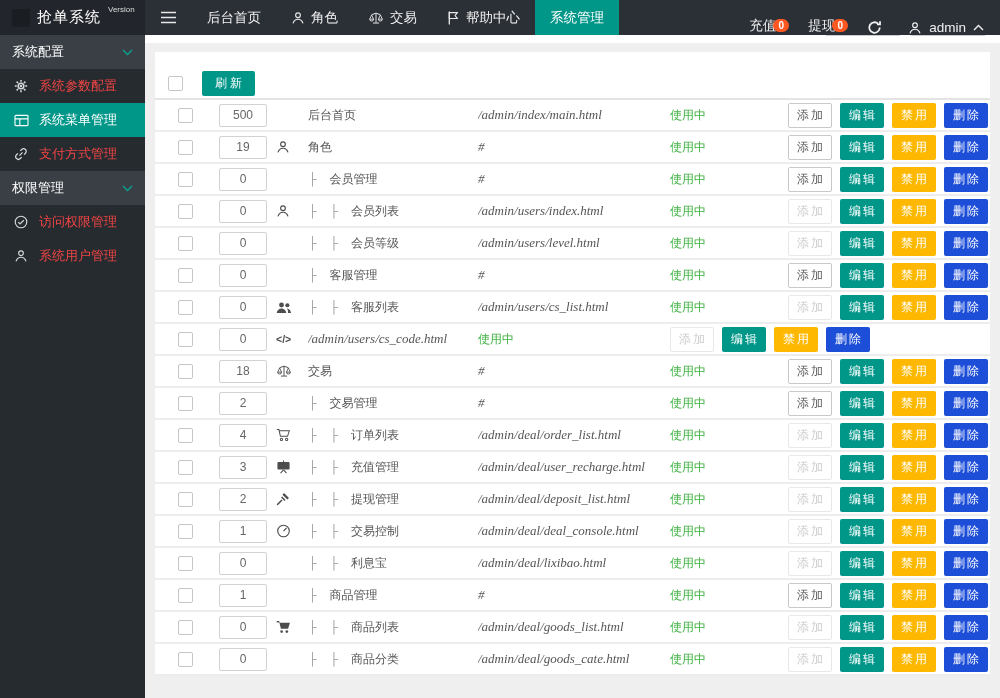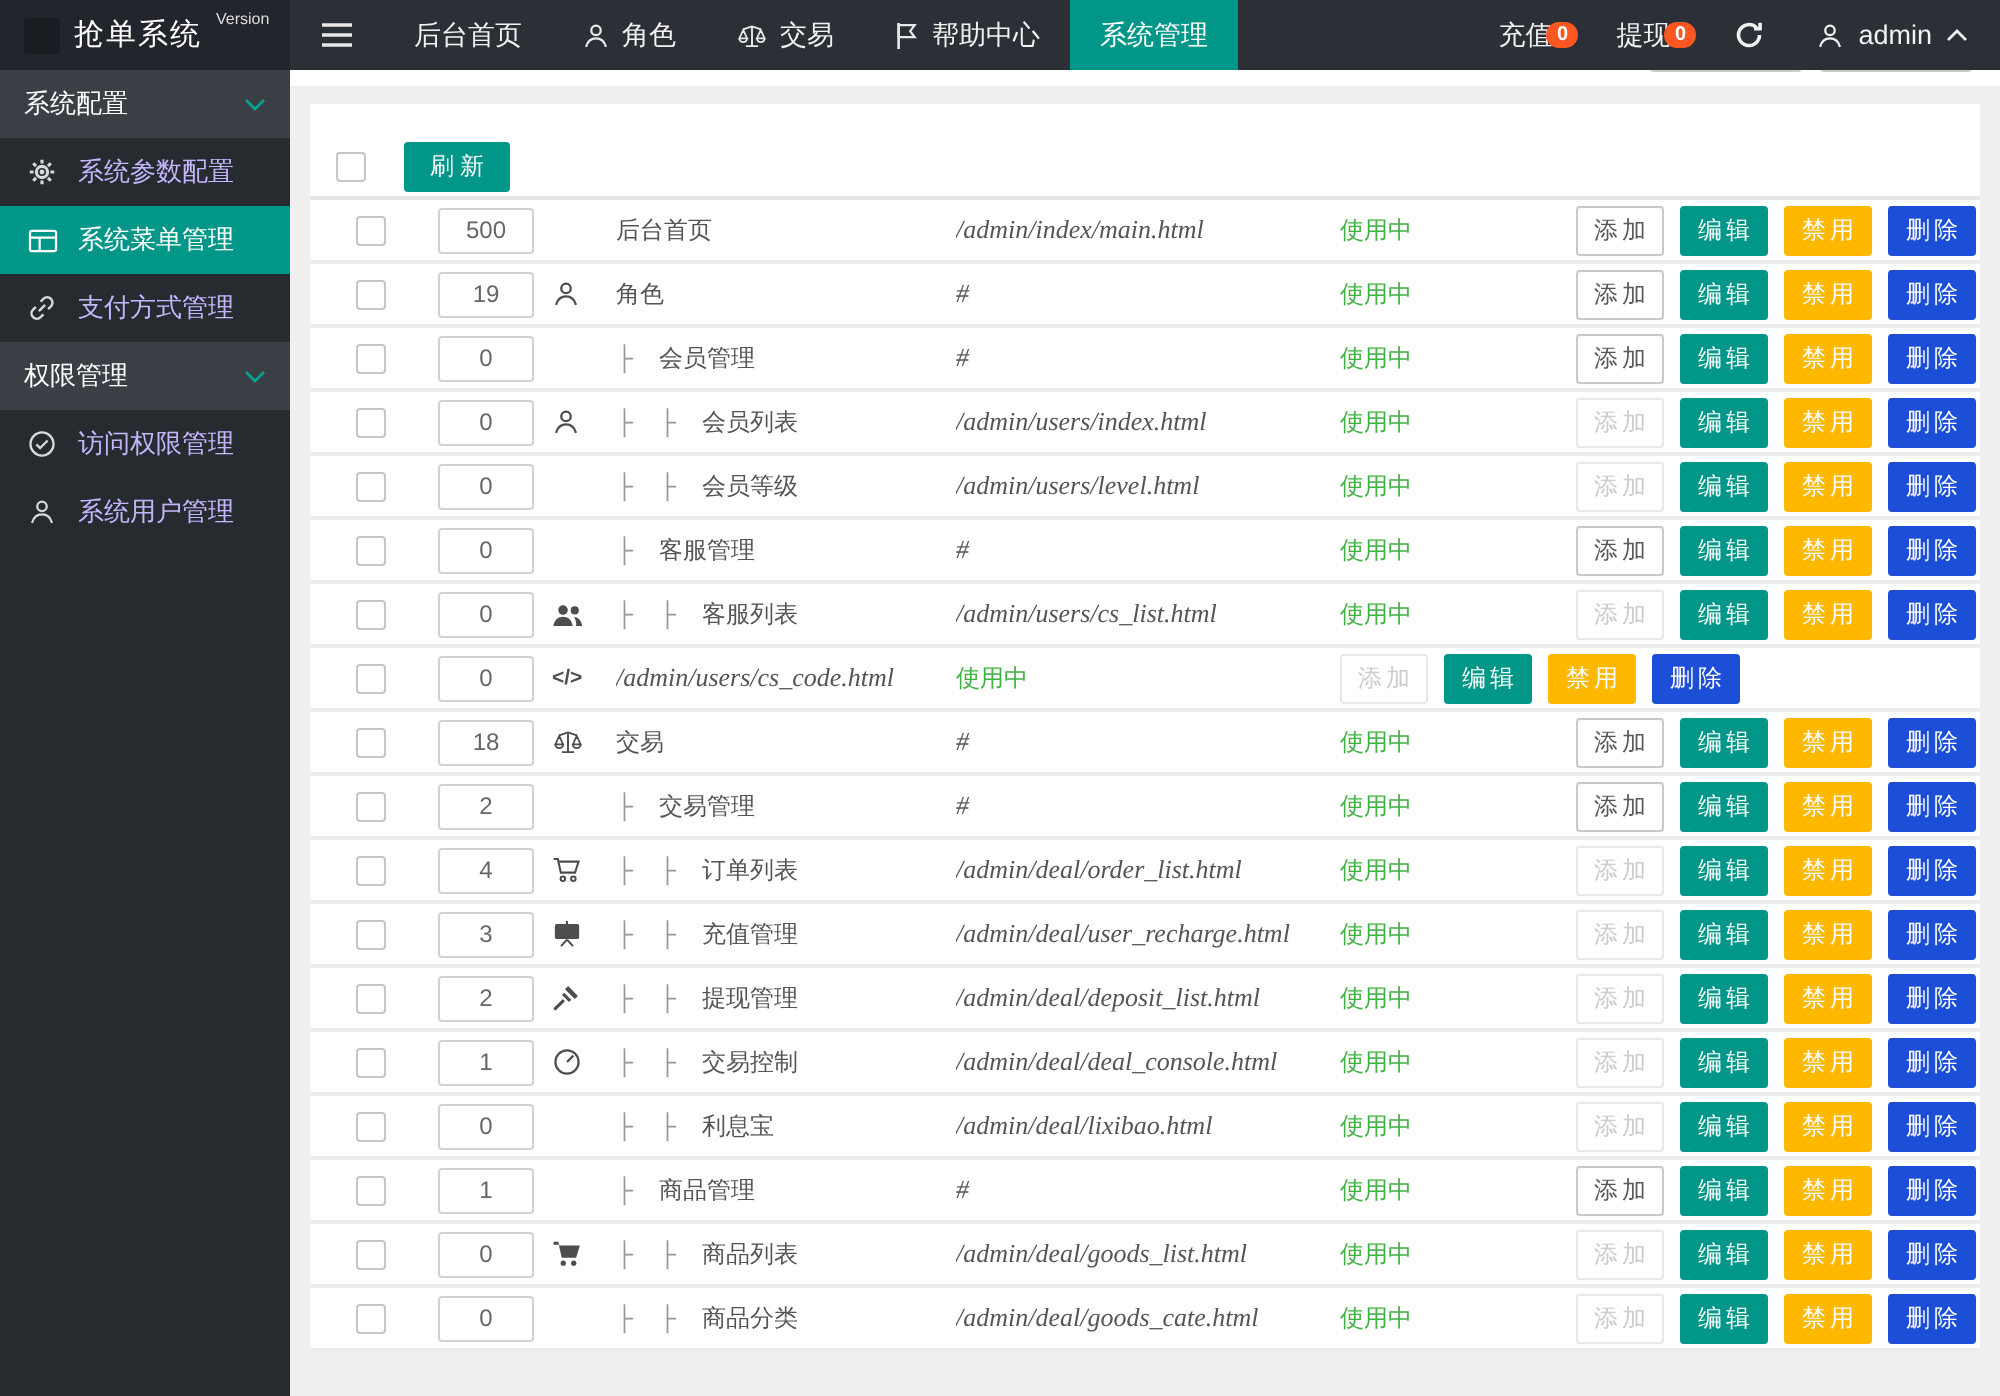--- a/index.html
+++ b/index.html
@@ -11,29 +11,29 @@
   
   #topbar{position:absolute;top:0;left:0;right:0;height:35px;background:#2b2f36;display:flex;color:#f1f1f1;z-index:5}
   .logo{width:145px;min-width:145px;background:#22252b;display:flex;align-items:center;padding-left:12px;box-sizing:border-box;gap:7px}
   .logo-img{width:18px;height:18px;background:#1a1d22;border-radius:2px}
   .logo-title{font-size:15px;font-weight:normal;color:#fff;letter-spacing:1px;white-space:nowrap}
   .logo-ver{font-size:8px;color:#ddd;align-self:flex-start;margin-top:5px}
   .nav{display:flex;align-items:stretch}
   .nav-item{display:flex;align-items:center;gap:6px;padding:0 15px;font-size:13.5px;cursor:pointer;white-space:nowrap}
   .nav-item.active{background:#009688;color:#fff}
   .nav-item .nicon{display:flex;align-items:center;color:#e8e8e8}
-  .topright{margin-left:auto;display:flex;align-items:center}
+  .topright{margin-left:auto;display:flex;align-items:flex-end}
   .r-item{position:relative;display:flex;align-items:center;padding:0 16px;font-size:13.5px;cursor:pointer}
   .badge{position:absolute;top:2px;right:3px;background:#FF5722;color:#fff;font-size:10px;height:13px;line-height:13px;min-width:12px;border-radius:8px;text-align:center;padding:0 2px;font-weight:bold}
   .user{display:flex;align-items:center;gap:7px;padding:0 16px 0 10px;font-size:13.5px;cursor:pointer}
   
   #sidebar{position:absolute;top:35px;left:0;bottom:0;width:145px;background:#262b2f;z-index:4}
   .sgroup{height:34px;background:#3a3f45;color:#fff;font-size:13px;display:flex;align-items:center;justify-content:space-between;padding:0 12px;cursor:pointer}
   .sgroup .chev{color:#0aa08f;display:flex}
-  .sitem{height:34px;display:flex;align-items:center;gap:9px;padding-left:14px;color:#c4b5fd;font-size:13px;cursor:pointer}
+  .sitem{height:34px;display:flex;align-items:center;gap:9px;padding-left:14px;color:#ef4444;font-size:13px;cursor:pointer}
   .sitem .sicon{color:#d6d9da;width:16px;display:flex;align-items:center}
   .sitem.active{background:#009688;color:#fff}
   .sitem.active .sicon{color:#fff}
   
   #content{margin-left:145px;height:698px;box-sizing:border-box;overflow:hidden}
   #crumbbar{height:43px;background:#fff;display:flex;align-items:center;padding:0 14px}
   .crumb-left{display:flex;gap:9px;align-items:center;font-size:13.5px;color:#333}
   .crumb-arrow{color:#999;font-size:14px}
   .crumb-actions{margin-left:auto;display:flex;gap:9px}
   .cbtn{background:#fff;border:1px solid #ccc;color:#555;font-size:12px;padding:5px 13px;border-radius:2px;cursor:pointer;font-family:inherit;white-space:nowrap}

